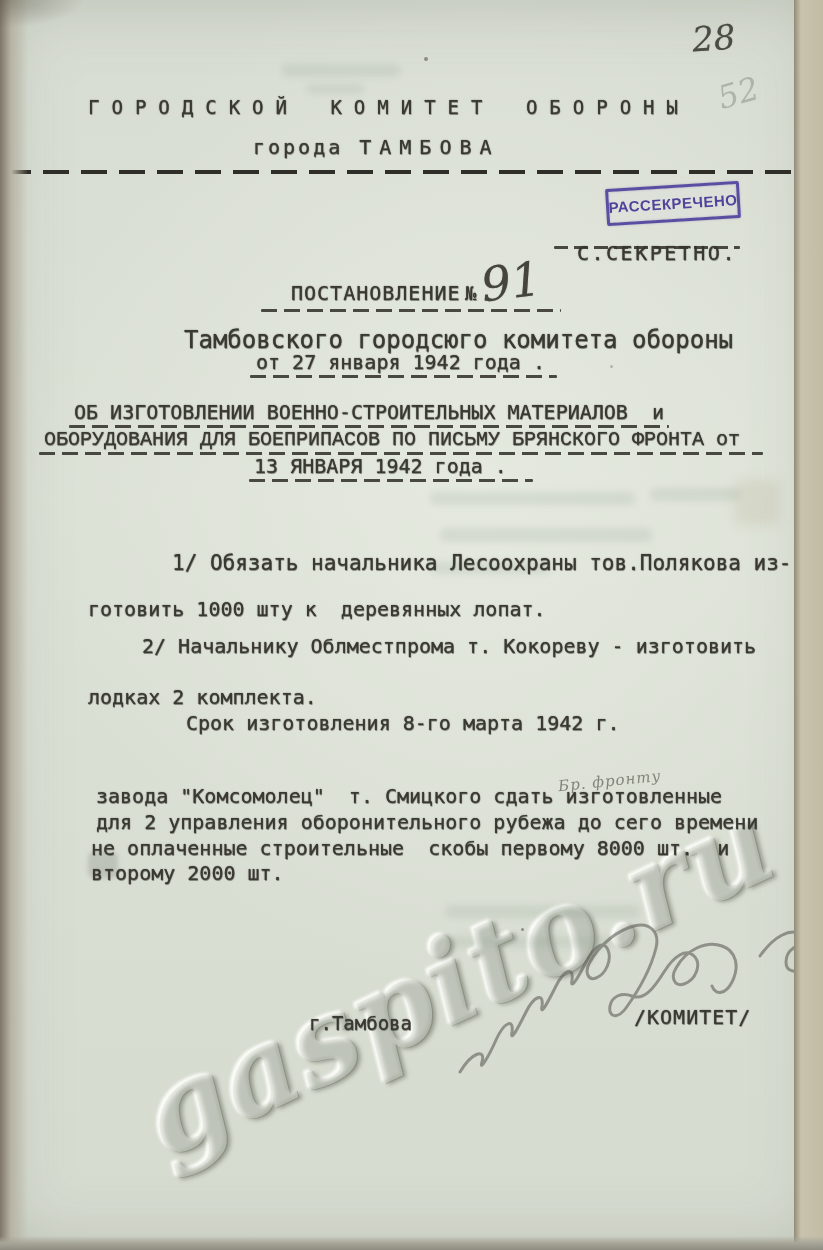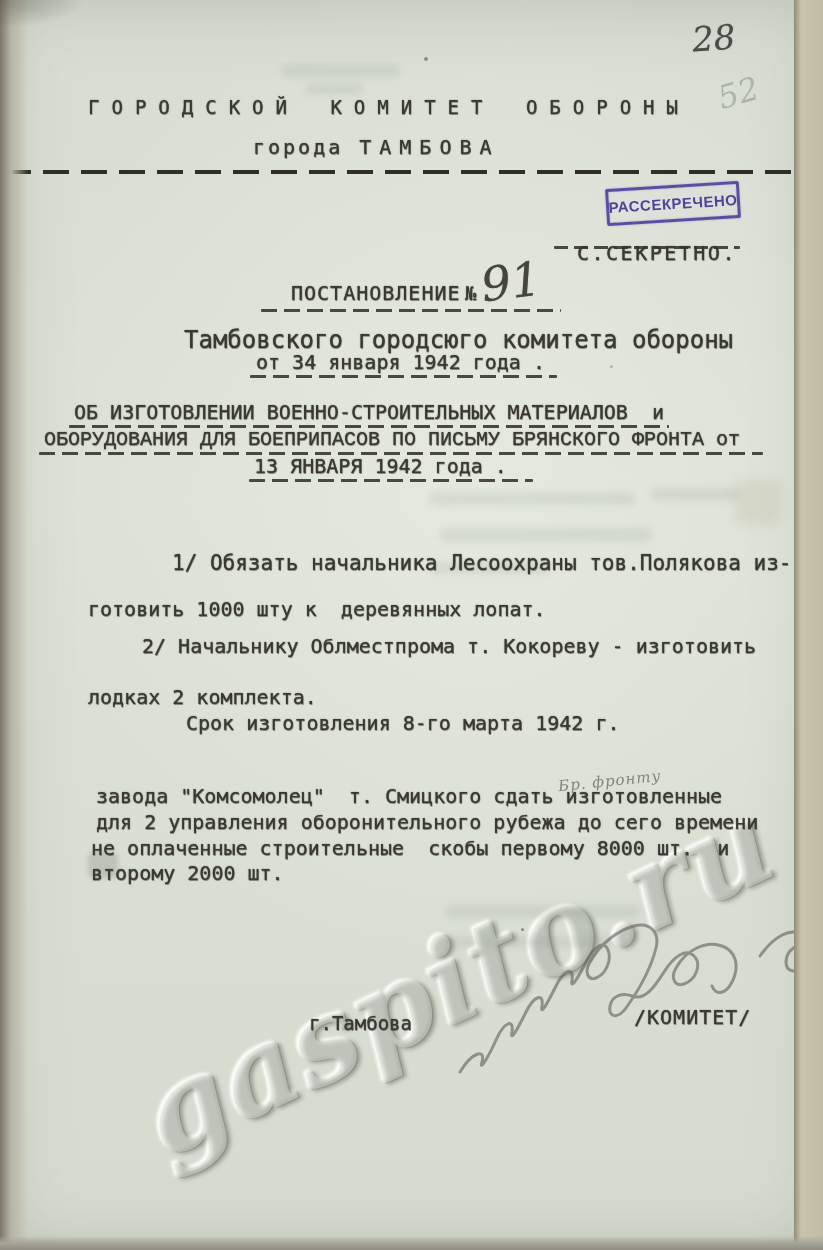--- a/index.html
+++ b/index.html
@@ -84,21 +84,21 @@
 
   <div class="abs tw" style="left:577px;top:220px;font-size:20px;letter-spacing:2.5px;margin-top:23px;">С.СЕКРЕТНО.</div>
   <div class="abs dash" style="left:554px;top:246px;width:186px;background:repeating-linear-gradient(90deg,#34332c 0 14px,rgba(0,0,0,0) 14px 20px);"></div>
 
   <div class="abs tw" style="left:291px;top:283px;font-size:20px;letter-spacing:1px;">ПОСТАНОВЛЕНИЕ</div>
   <div class="abs tw" style="left:465px;top:284px;font-size:19px;">№</div>
   <div class="abs hand" style="left:481px;top:254px;font-size:47px;color:#45443d;transform:rotate(-7deg);text-shadow:0 0 1px rgba(69,68,61,.6);">91</div>
   <div class="abs dash" style="left:261px;top:309px;width:300px;"></div>
 
   <div class="abs tw" style="left:184px;top:328px;font-size:24px;">Тамбовского городсюго комитета обороны</div>
-  <div class="abs tw" style="left:256px;top:352px;font-size:20px;">от 34 января 1942 года .</div>
+  <div class="abs tw" style="left:256px;top:352px;font-size:20px;">от 27 января 1942 года .</div>
   <div class="abs dash" style="left:250px;top:375px;width:307px;"></div>
 
   <div class="abs tw" style="left:74px;top:402px;font-size:20px;">ОБ ИЗГОТОВЛЕНИИ ВОЕННО-СТРОИТЕЛЬНЫХ МАТЕРИАЛОВ  и</div>
   <div class="abs dash" style="left:69px;top:425px;width:600px;"></div>
   <div class="abs tw" style="left:44px;top:429px;font-size:20px;font-family:Liberation Mono, monospace;">ОБОРУДОВАНИЯ ДЛЯ БОЕПРИПАСОВ ПО ПИСЬМУ БРЯНСКОГО ФРОНТА от</div>
   <div class="abs dash" style="left:39px;top:452px;width:724px;"></div>
   <div class="abs tw" style="left:254px;top:456px;font-size:20px;">13 ЯНВАРЯ 1942 года .</div>
   <div class="abs dash" style="left:249px;top:479px;width:284px;"></div>
 
   <div class="abs tw" style="left:172px;top:552px;font-size:21px;">1/ Обязать начальника Лесоохраны тов.Полякова из-</div>

